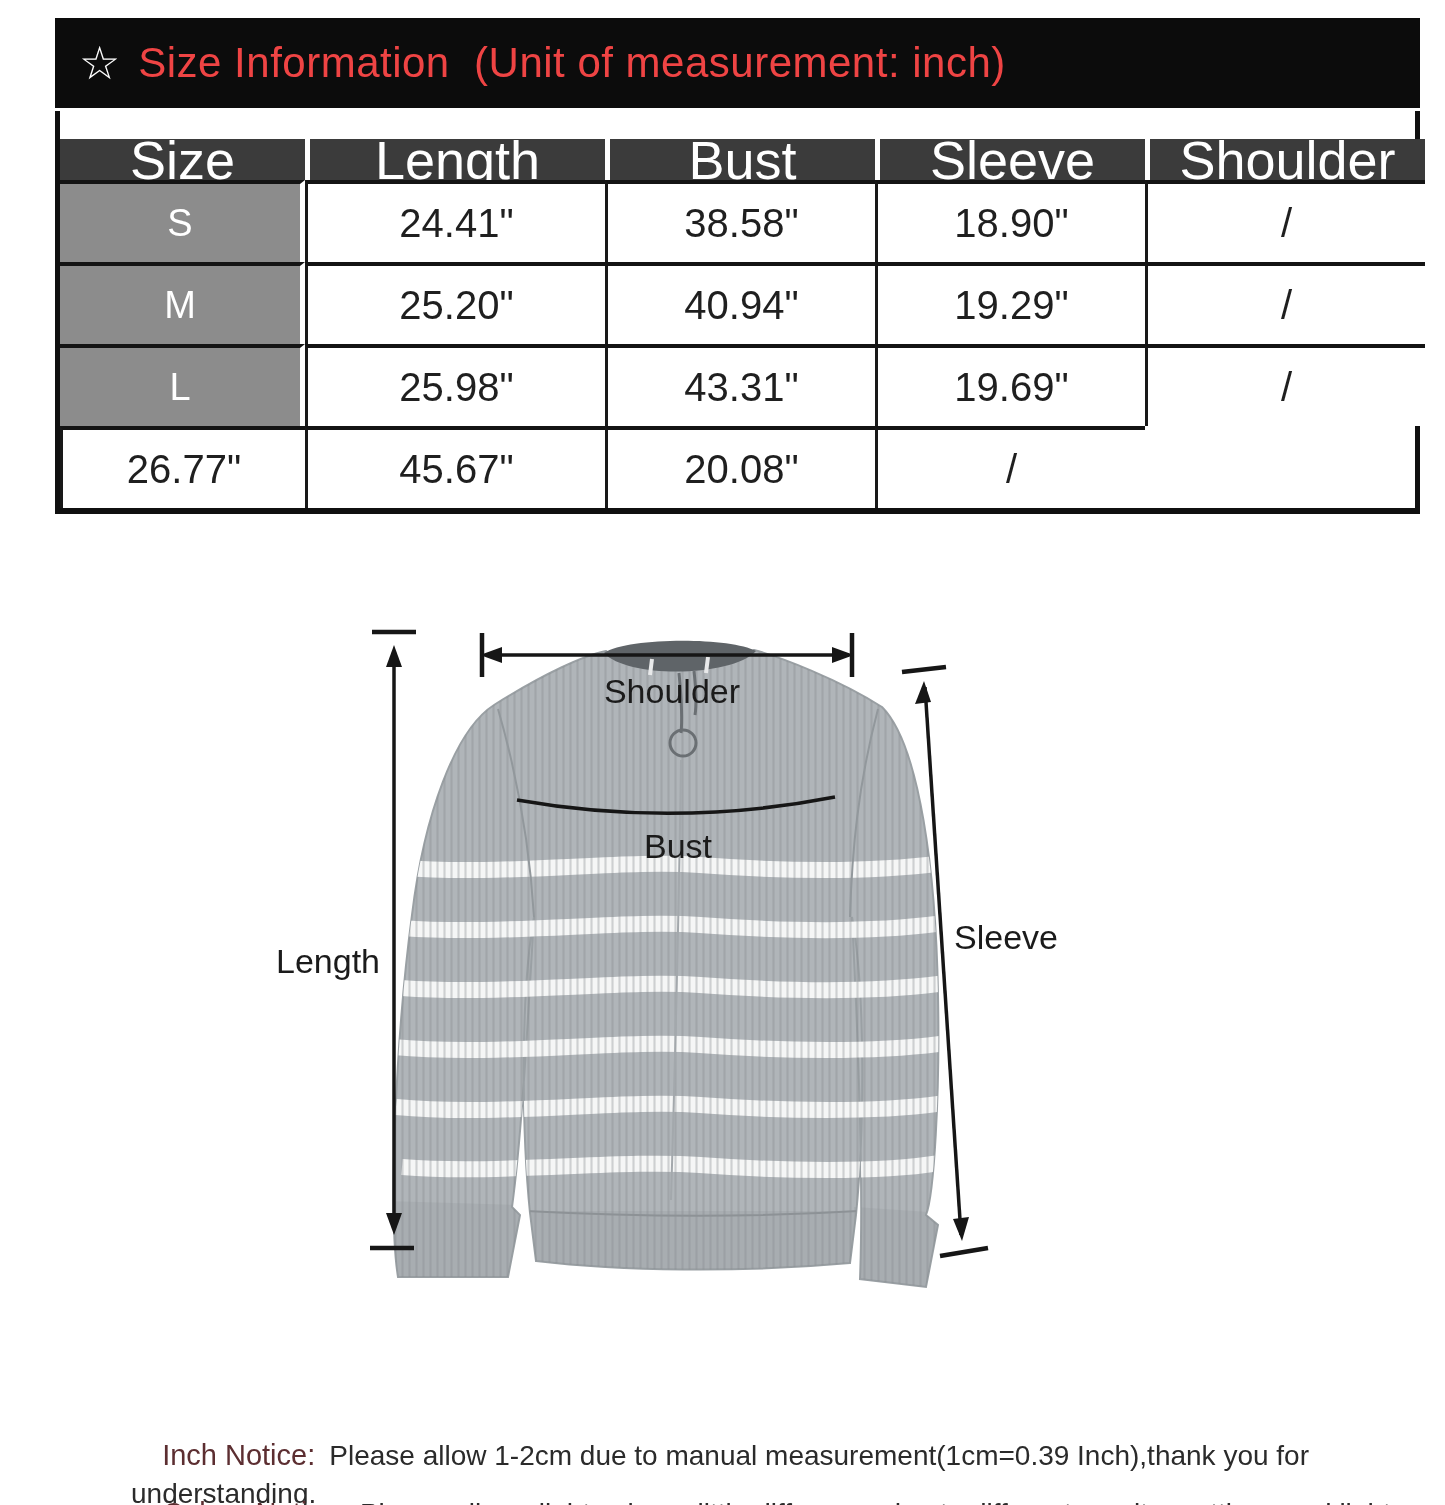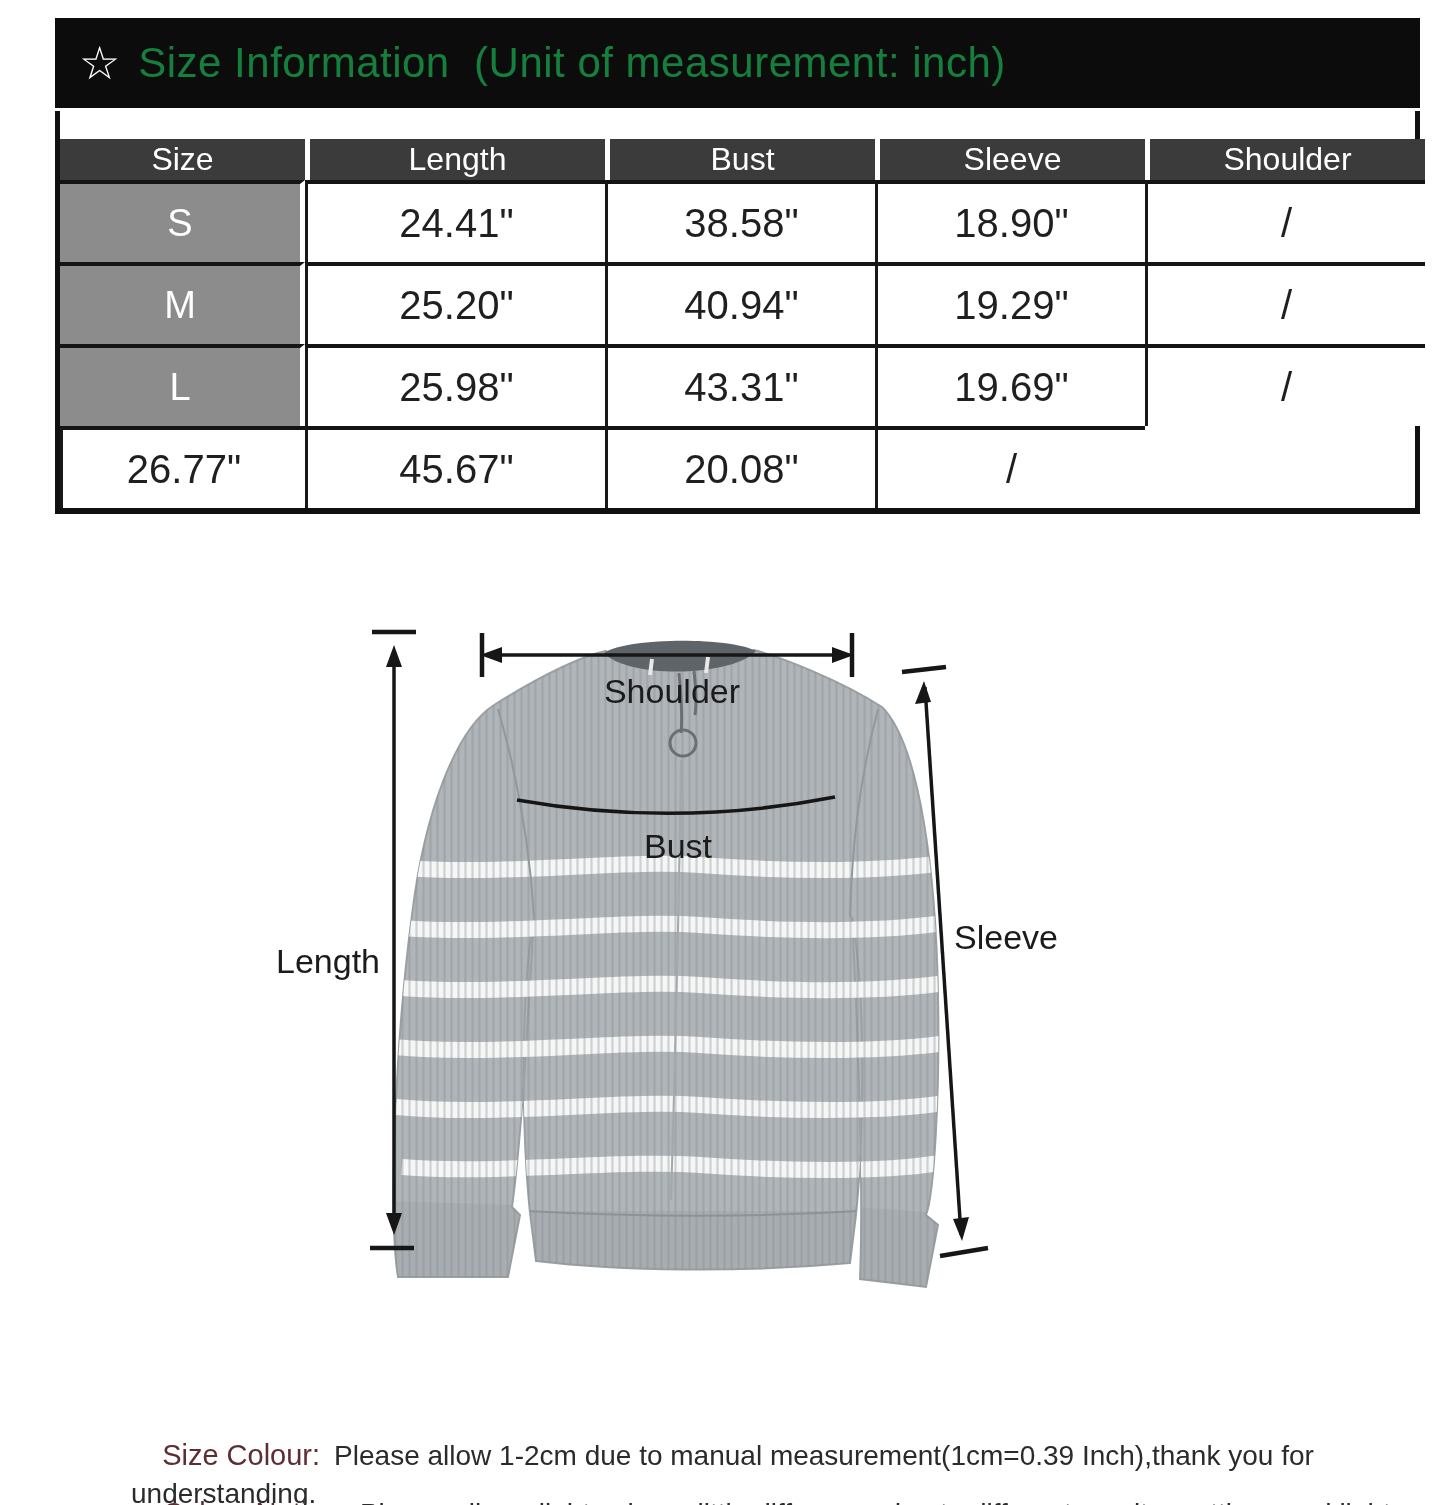--- a/index.html
+++ b/index.html
@@ -3,29 +3,29 @@
 <meta charset="utf-8">
 <style>
   html,body{margin:0;padding:0;background:#ffffff;}
   .page{position:relative;width:1445px;height:1505px;background:#ffffff;overflow:hidden;
         font-family:"Liberation Sans", sans-serif;}
 
   
   .titlebar{position:absolute;left:55px;top:18px;width:1365px;height:90px;
             background:#0c0c0c;display:flex;align-items:center;}
   .titlebar .star{color:#ffffff;font-size:46px;margin:0 18px 0 24px;line-height:1;}
-  .titlebar .title{color:#15803d;font-size:42px;letter-spacing:0.5px;white-space:pre;}
+  .titlebar .title{color:#ef4444;font-size:42px;letter-spacing:0.5px;white-space:pre;}
 
   
   .sizetable{position:absolute;left:55px;top:111px;width:1365px;
              display:grid;grid-template-columns:245px 300px 270px 270px 280px;
              grid-template-rows:69px 82px 82px 82px 82px;
              border-left:5px solid #101010;border-right:5px solid #101010;
              border-bottom:6px solid #101010;box-sizing:border-box;background:#ffffff;}
-  .hcell{background:#3b3b3b;color:#ffffff;font-size:32px;
+  .hcell{background:#3b3b3b;color:#ffffff;font-size:54px;
          display:flex;align-items:center;justify-content:center;margin-top:28px;}
   .hcell + .hcell{border-left:5px solid #ffffff;}
   .bcell{background:#ffffff;color:#1f1f1f;font-size:40px;
          display:flex;align-items:center;justify-content:center;
          border-top:4px solid #141414;box-sizing:border-box;}
   .bcell.datacol{border-left:3px solid #181818;}
   .bcell.sizecol{background:#8c8c8c;color:#ffffff;font-size:38px;border-right:5px solid #ffffff;}
 
   
   .diagram{position:absolute;left:0;top:615px;width:1445px;height:700px;}
@@ -158,19 +158,19 @@
 
     <g>
       <text x="672" y="88" text-anchor="middle">Shoulder</text>
       <text x="678" y="243" text-anchor="middle">Bust</text>
       <text x="328" y="358" text-anchor="middle">Length</text>
       <text x="1006" y="334" text-anchor="middle">Sleeve</text>
     </g>
   </svg>
 
   <div class="notice notice1">
-    <span class="nlabel">Size Colour:</span><span class="ntext">Please allow 1-2cm due to manual measurement(1cm=0.39 Inch),thank you for understanding.</span>
+    <span class="nlabel">Inch Notice:</span><span class="ntext">Please allow 1-2cm due to manual measurement(1cm=0.39 Inch),thank you for understanding.</span>
   </div>
   <div class="notice notice2">
     <span class="nlabel">Colour Notice:</span><span class="ntext">Please allow slight color  a little difference due to different monitor settings and light environment.</span>
   </div>
 
 </div>
 
 </body></html>

